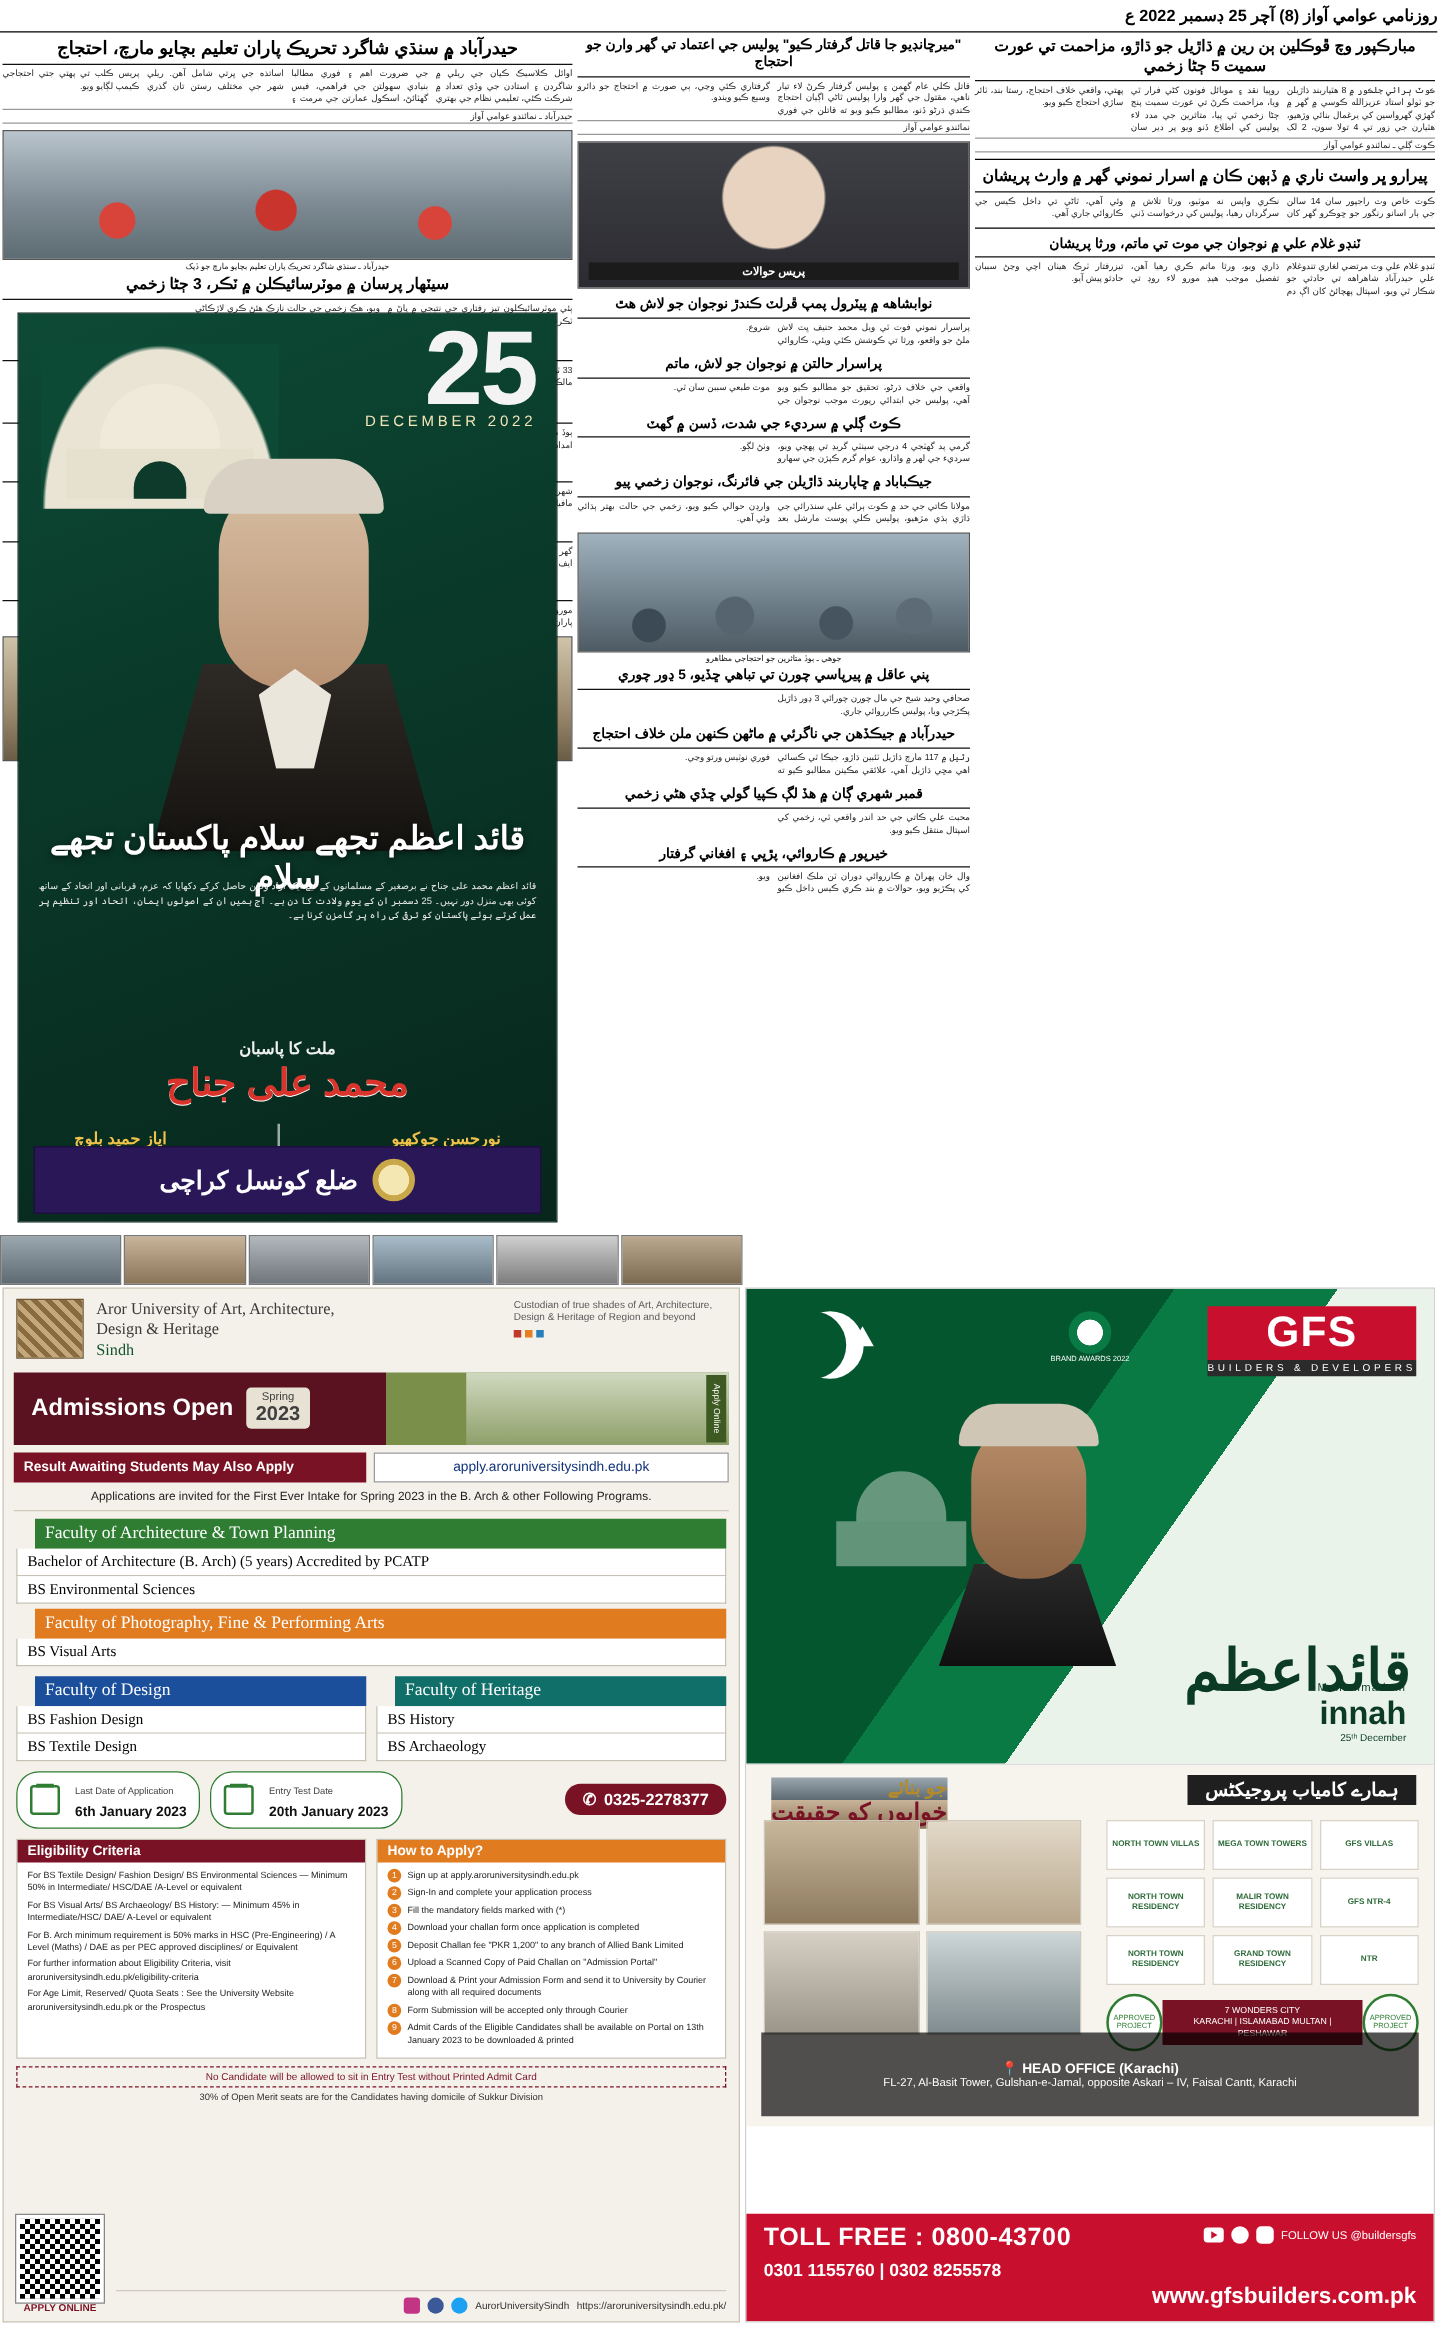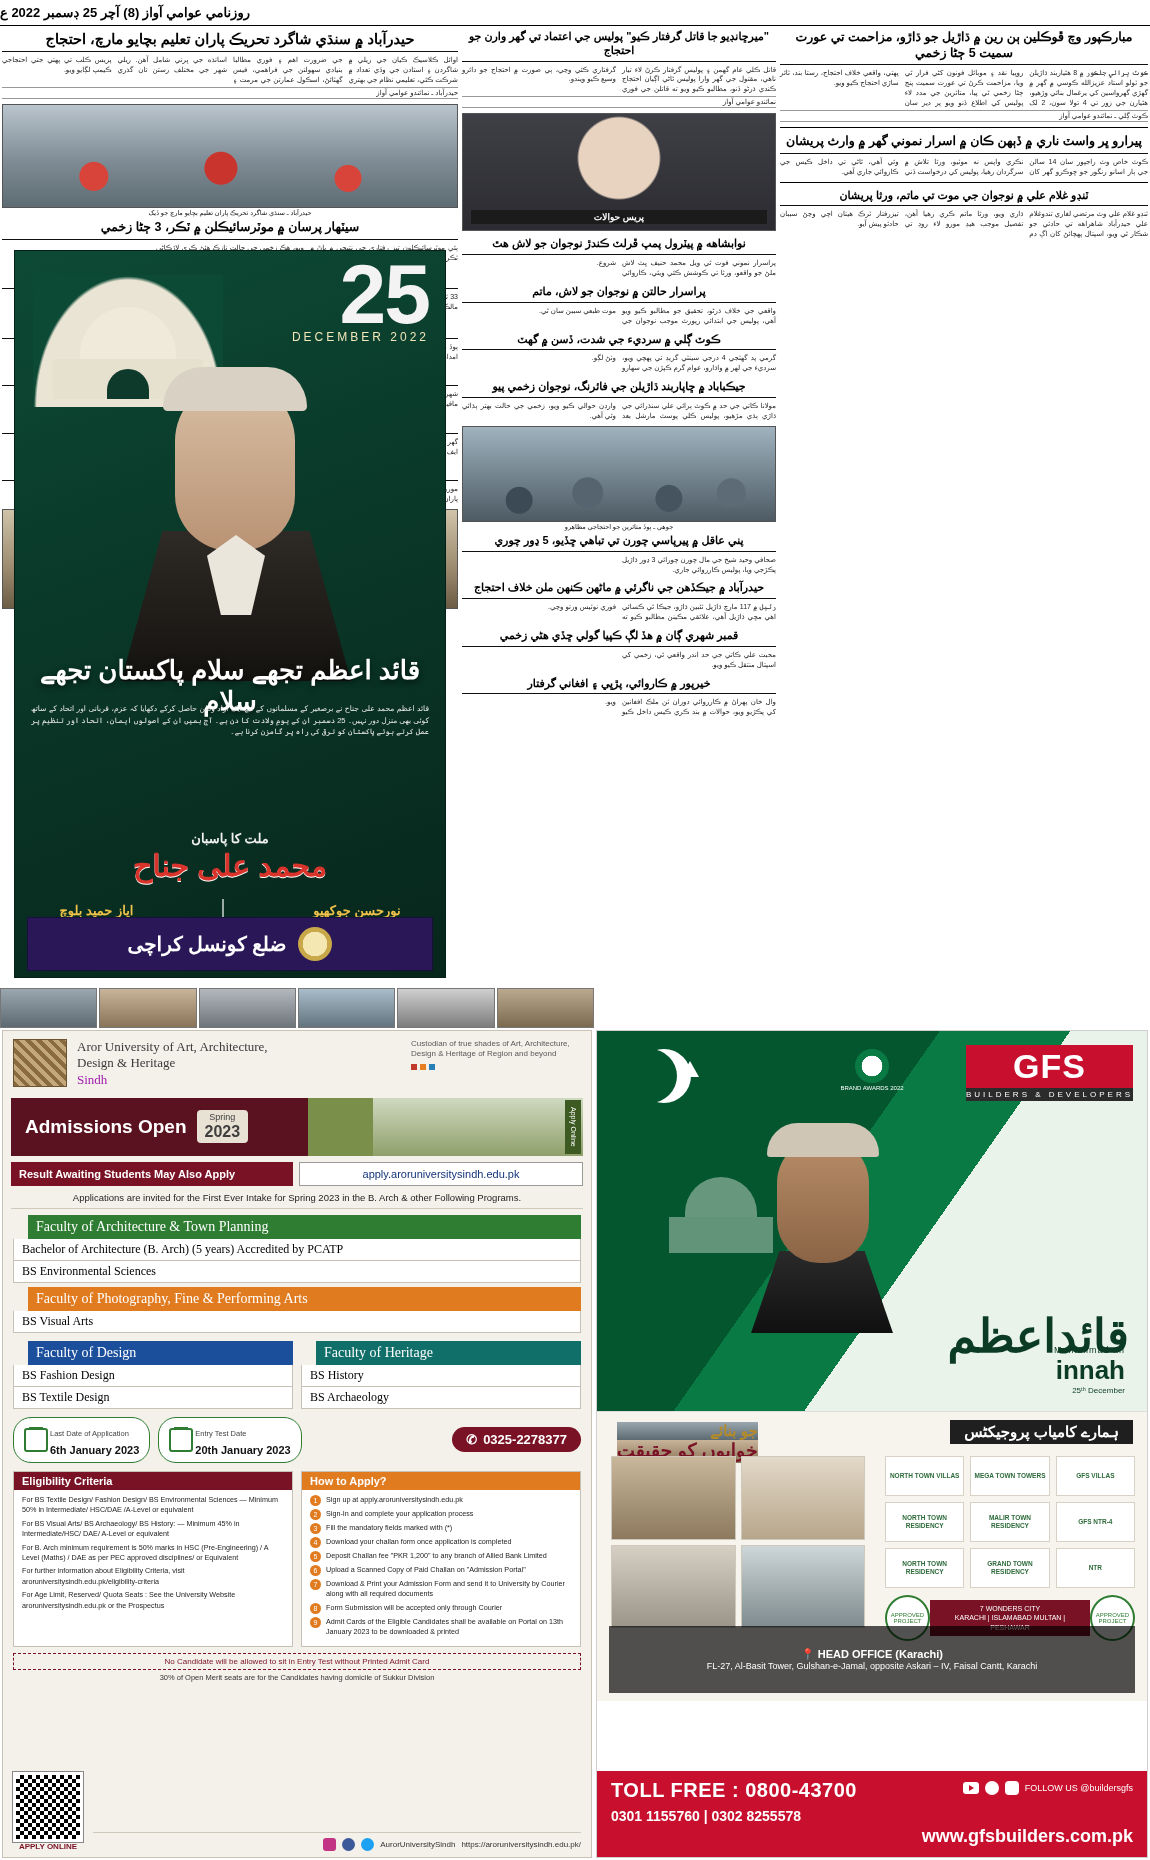--- a/index.html
+++ b/index.html
@@ -8,21 +8,21 @@
     background: #ffffff;
     font-family: "Liberation Sans", sans-serif;
     position: relative;
     overflow: hidden;
   }
   .page { position: relative; width: 1150px; height: 1860px; }
 
   
   .masthead {
     height: 26px;
-    display: flex; align-items: center; justify-content: flex-end;
+    display: flex; align-items: center; justify-content: flex-start;
     border-bottom: 1px solid #000;
     font-size: 13px; font-weight: bold;
     direction: rtl;
     letter-spacing: .3px;
   }
 
   
   .news-area {
     position: absolute; top: 26px; left: 0; width: 1150px; height: 960px;
     display: flex; flex-direction: row-reverse;
@@ -218,21 +218,21 @@
   }
   .aror-head { display: flex; align-items: flex-start; padding: 8px 10px 4px; gap: 10px; }
   .aror-logo {
     width: 54px; height: 48px;
     background: repeating-linear-gradient(45deg, #8a6b3f 0 4px, #c2a87a 4px 8px);
     border: 1px solid #6d5430;
   }
   .aror-title { line-height: 1.25; }
   .aror-title .l1 { font-family: "Liberation Serif", serif; font-size: 13px; color: #3a3a3a; }
   .aror-title .l2 { font-family: "Liberation Serif", serif; font-size: 13px; color: #3a3a3a; }
-  .aror-title .l3 { font-family: "Liberation Serif", serif; font-size: 13px; color: #a21caf; }
+  .aror-title .l3 { font-family: "Liberation Serif", serif; font-size: 13px; color: #14532d; }
   .aror-tag {
     margin-left: auto; text-align: left; font-size: 8px; color: #5a5a5a; line-height: 1.3;
     max-width: 170px;
   }
   .aror-dots { margin-top: 4px; display: flex; gap: 3px; }
   .aror-dots i { width: 6px; height: 6px; display: inline-block; background: #c0392b; }
   .aror-dots i:nth-child(2){ background:#e67e22; }
   .aror-dots i:nth-child(3){ background:#2980b9; }
 
   .adm-band {
@@ -283,21 +283,21 @@
   .fac-teal { background: #116f6a; }
   .prog {
     background: #fff; border: 1px solid #c6c1b4; border-top: none;
     font-family: "Liberation Serif", serif; font-size: 12px; padding: 3px 8px;
   }
   .two-col { display: flex; gap: 8px; margin-top: 4px; }
   .two-col > div { flex: 1; }
 
   .dates-row { display: flex; align-items: center; gap: 8px; margin: 8px 10px 0; }
   .date-pill {
-    display: flex; align-items: center; gap: 2px;
+    display: flex; align-items: center; gap: 12px;
     border: 1px solid #2e7d32; border-radius: 18px; padding: 4px 10px; background: #fff;
   }
   .date-pill .cal {
     width: 24px; height: 24px; border: 2px solid #2e7d32; border-radius: 3px;
     position: relative; flex: none;
   }
   .date-pill .cal::before {
     content: ""; position: absolute; top: -3px; left: 3px; right: 3px; height: 3px; background: #2e7d32;
   }
   .date-pill .t1 { font-size: 7.5px; color: #444; line-height: 1.15; }

